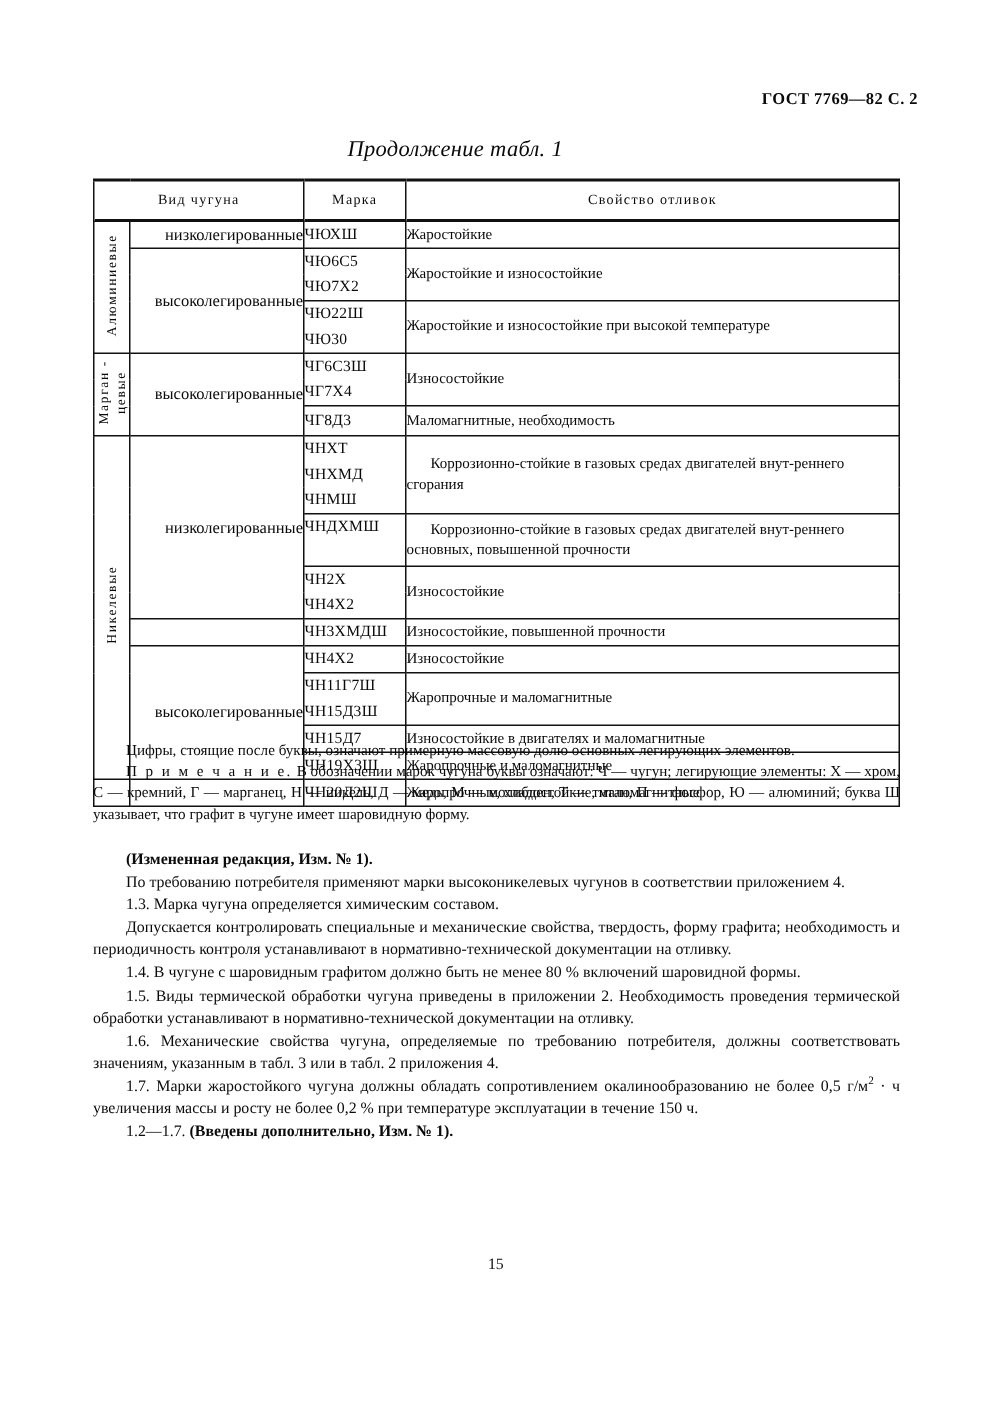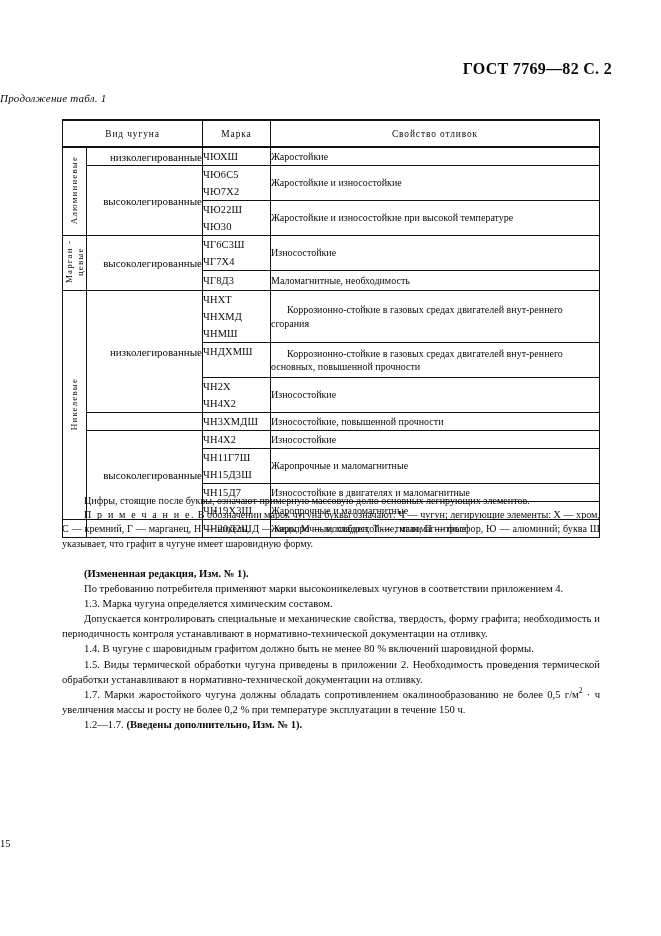--- a/index.html
+++ b/index.html
@@ -24,31 +24,31 @@
   }
 
   
   .doc-header {
     position: absolute;
     left: 0;
     top: 60px;
     width: 612px;
     text-align: right;
     font-weight: bold;
-    font-size: 16px;
+    font-size: 11px;
     letter-spacing: 0.3px;
   }
   .cont-label {
     position: absolute;
     left: 0;
     top: 92px;
     width: 607px;
-    text-align: left;
+    text-align: center;
     font-style: italic;
-    font-size: 11px;
+    font-size: 15px;
     letter-spacing: 0.2px;
   }
 
   
   .tbl-wrap {
     position: absolute;
     left: 62px;
     top: 119px;
     width: 538px;
   }
@@ -150,21 +150,21 @@
     text-indent: 22px;
   }
   b { font-weight: bold; }
   sup { font-size: 7.5px; vertical-align: super; line-height: 0; }
 
   .page-num {
     position: absolute;
     left: 0;
     top: 838px;
     width: 661px;
-    text-align: left;
+    text-align: center;
     font-size: 10.5px;
   }
 </style>
 </head>
 <body>
 
 <div class="page">
 
   <div class="doc-header">ГОСТ 7769—82  С. 2</div>
   <div class="cont-label">Продолжение табл. 1</div>
@@ -293,19 +293,20 @@
     <p class="ind"><span class="sp-word">П р и м е ч а н и е.</span><span> В обозначении марок чугуна буквы означают: Ч — чугун; легирующие элементы: Х — хром, С — кремний, Г — марганец, Н — никель, Д — медь, М — молибден, Т — титан, П — фосфор, Ю — алюминий; буква Ш указывает, что графит в чугуне имеет шаровидную форму.</span></p>
   </div>
 
   <div class="body-text">
     <p><b>(Измененная редакция, Изм. № 1).</b></p>
     <p>По требованию потребителя применяют марки высоконикелевых чугунов в соответствии приложением 4.</p>
     <p>1.3. Марка чугуна определяется химическим составом.</p>
     <p>Допускается контролировать специальные и механические свойства, твердость, форму графита; необходимость и периодичность контроля устанавливают в нормативно-технической документации на отливку.</p>
     <p>1.4. В чугуне с шаровидным графитом должно быть не менее 80 % включений шаровидной формы.</p>
     <p>1.5. Виды термической обработки чугуна приведены в приложении 2. Необходимость проведения термической обработки устанавливают в нормативно-технической документации на отливку.</p>
+    <p>1.6. Механические свойства чугуна, определяемые по требованию потребителя, должны соответствовать значениям, указанным в табл. 3 или в табл. 2 приложения 4.</p>
     <p><span>1.7. Марки жаростойкого чугуна должны обладать сопротивлением окалинообразованию не более 0,5 г/м</span><sup>2</sup><span> · ч увеличения массы и росту не более 0,2 % при температуре эксплуатации в течение 150 ч.</span></p>
     <p><span>1.2—1.7. </span><b>(Введены дополнительно, Изм. № 1).</b></p>
   </div>
 
   <div class="page-num">15</div>
 
 </div>
 
 </body></html>

